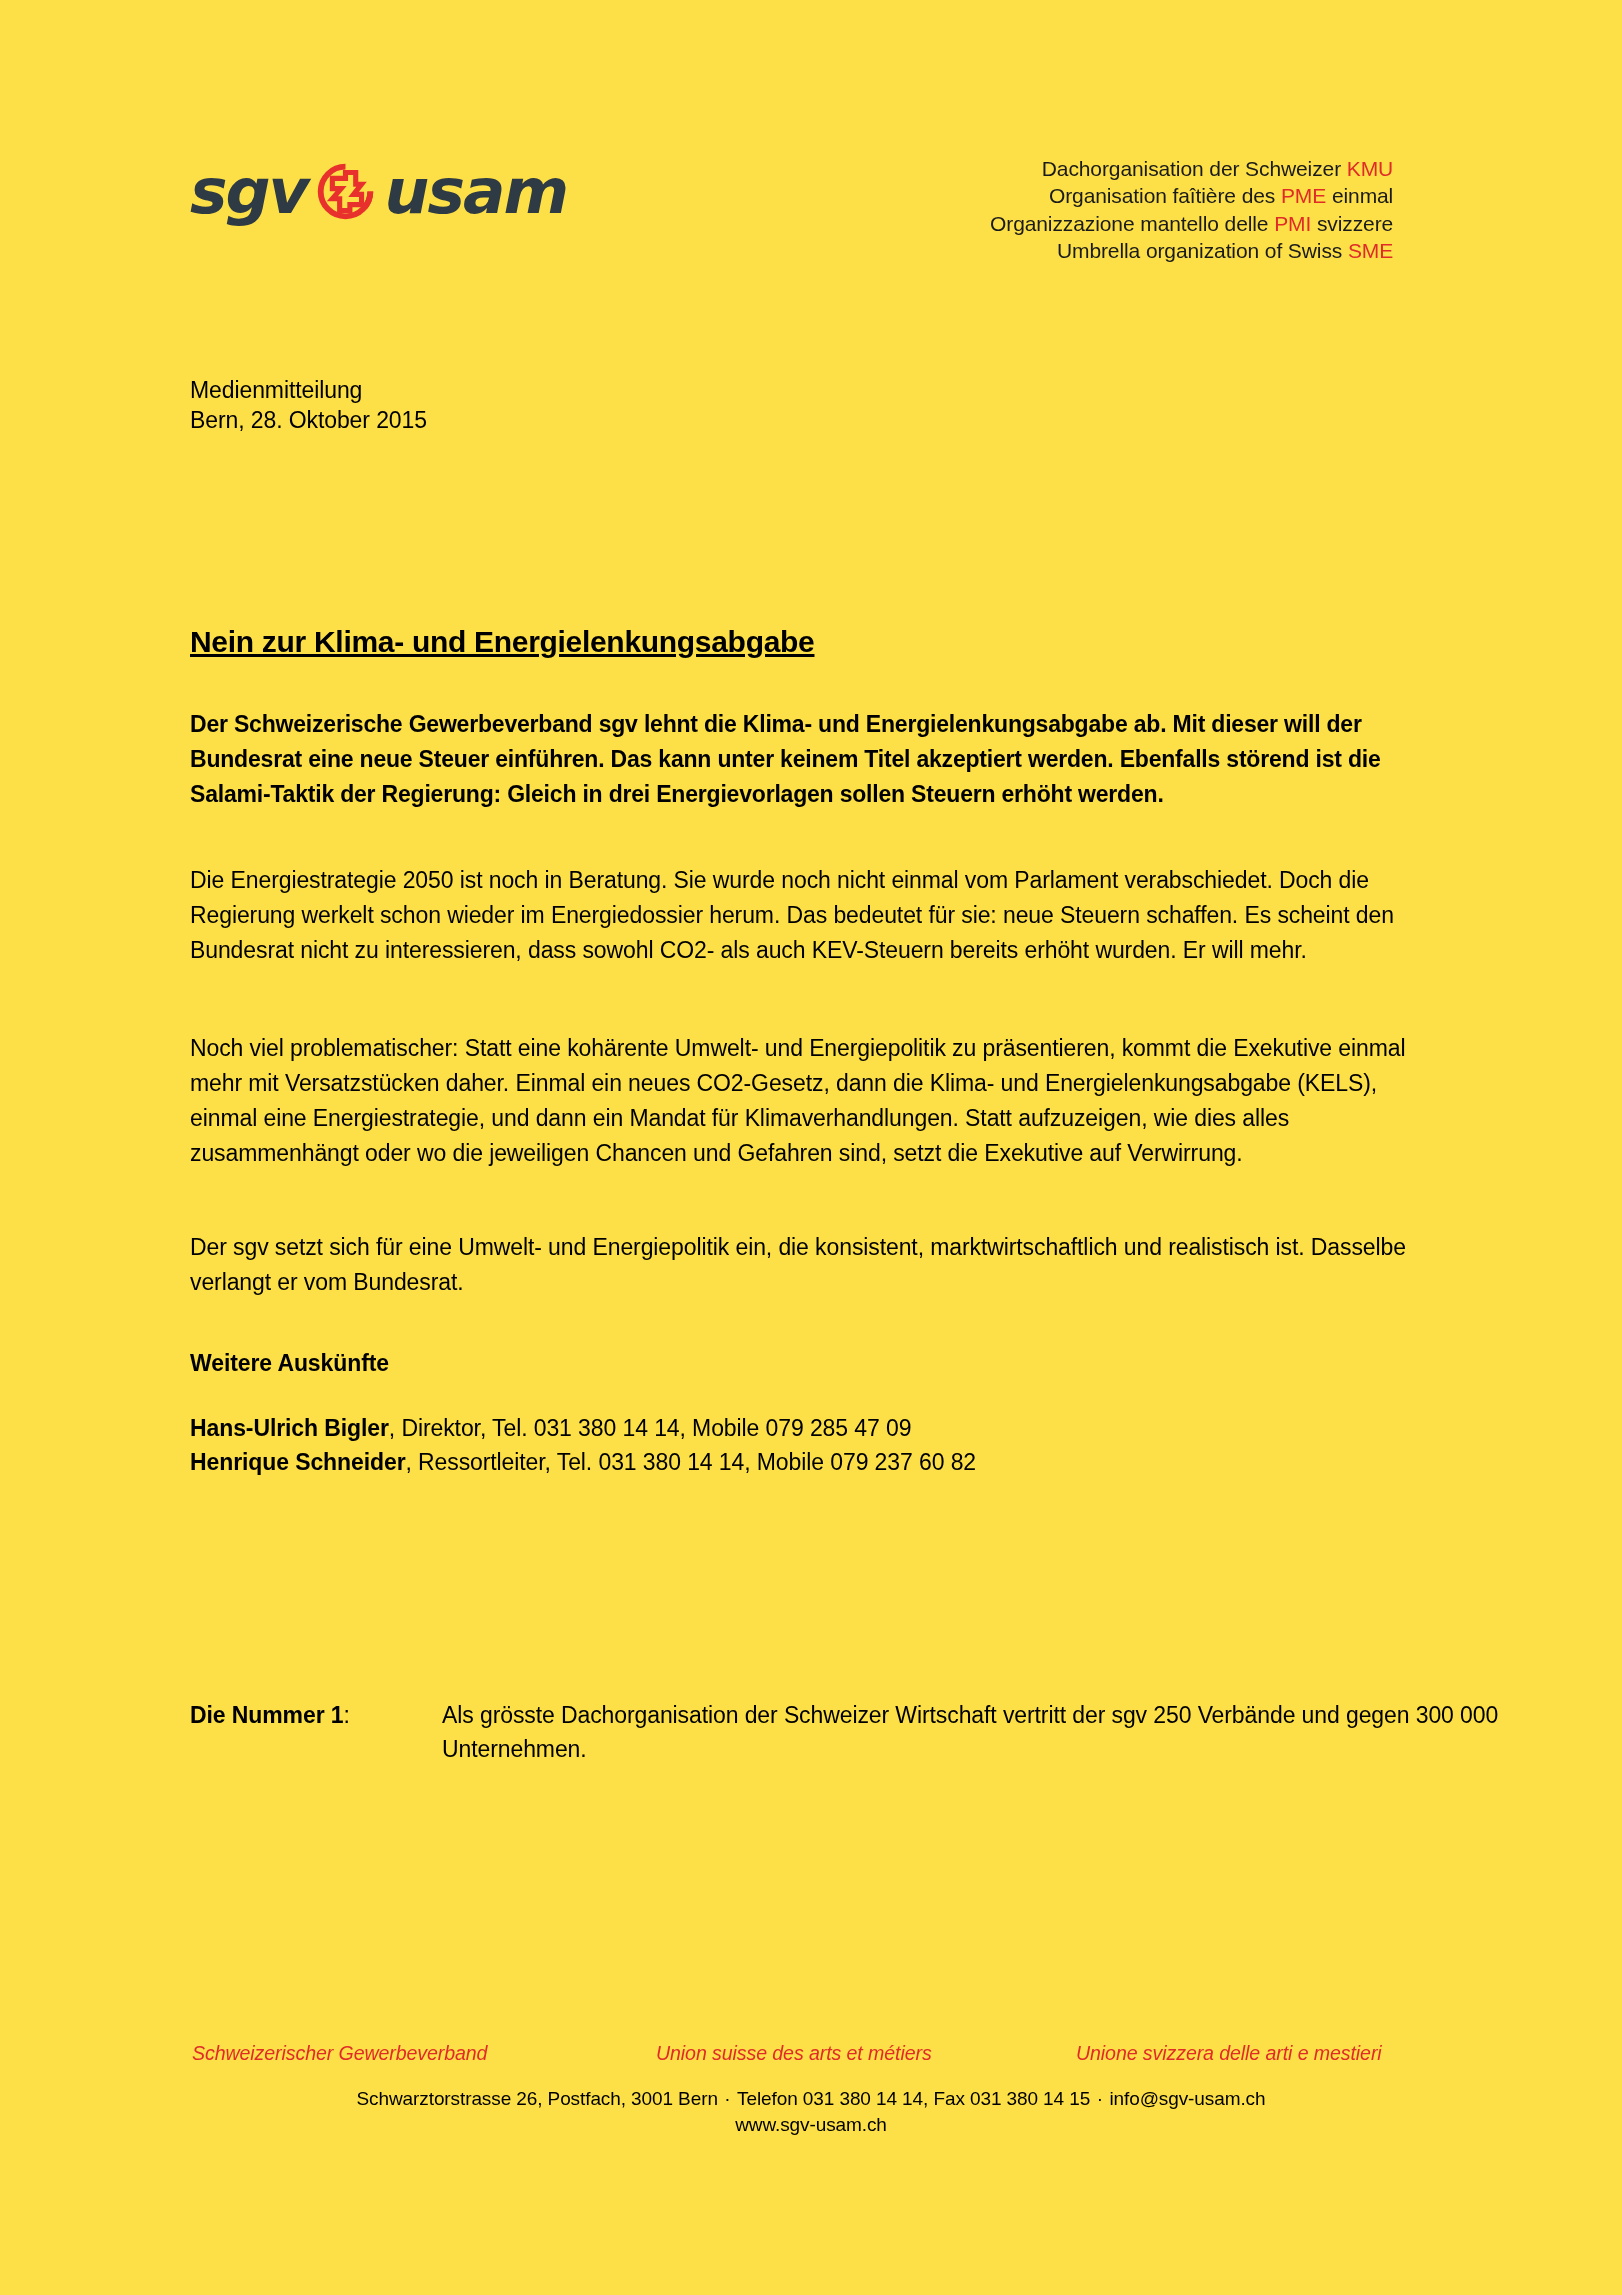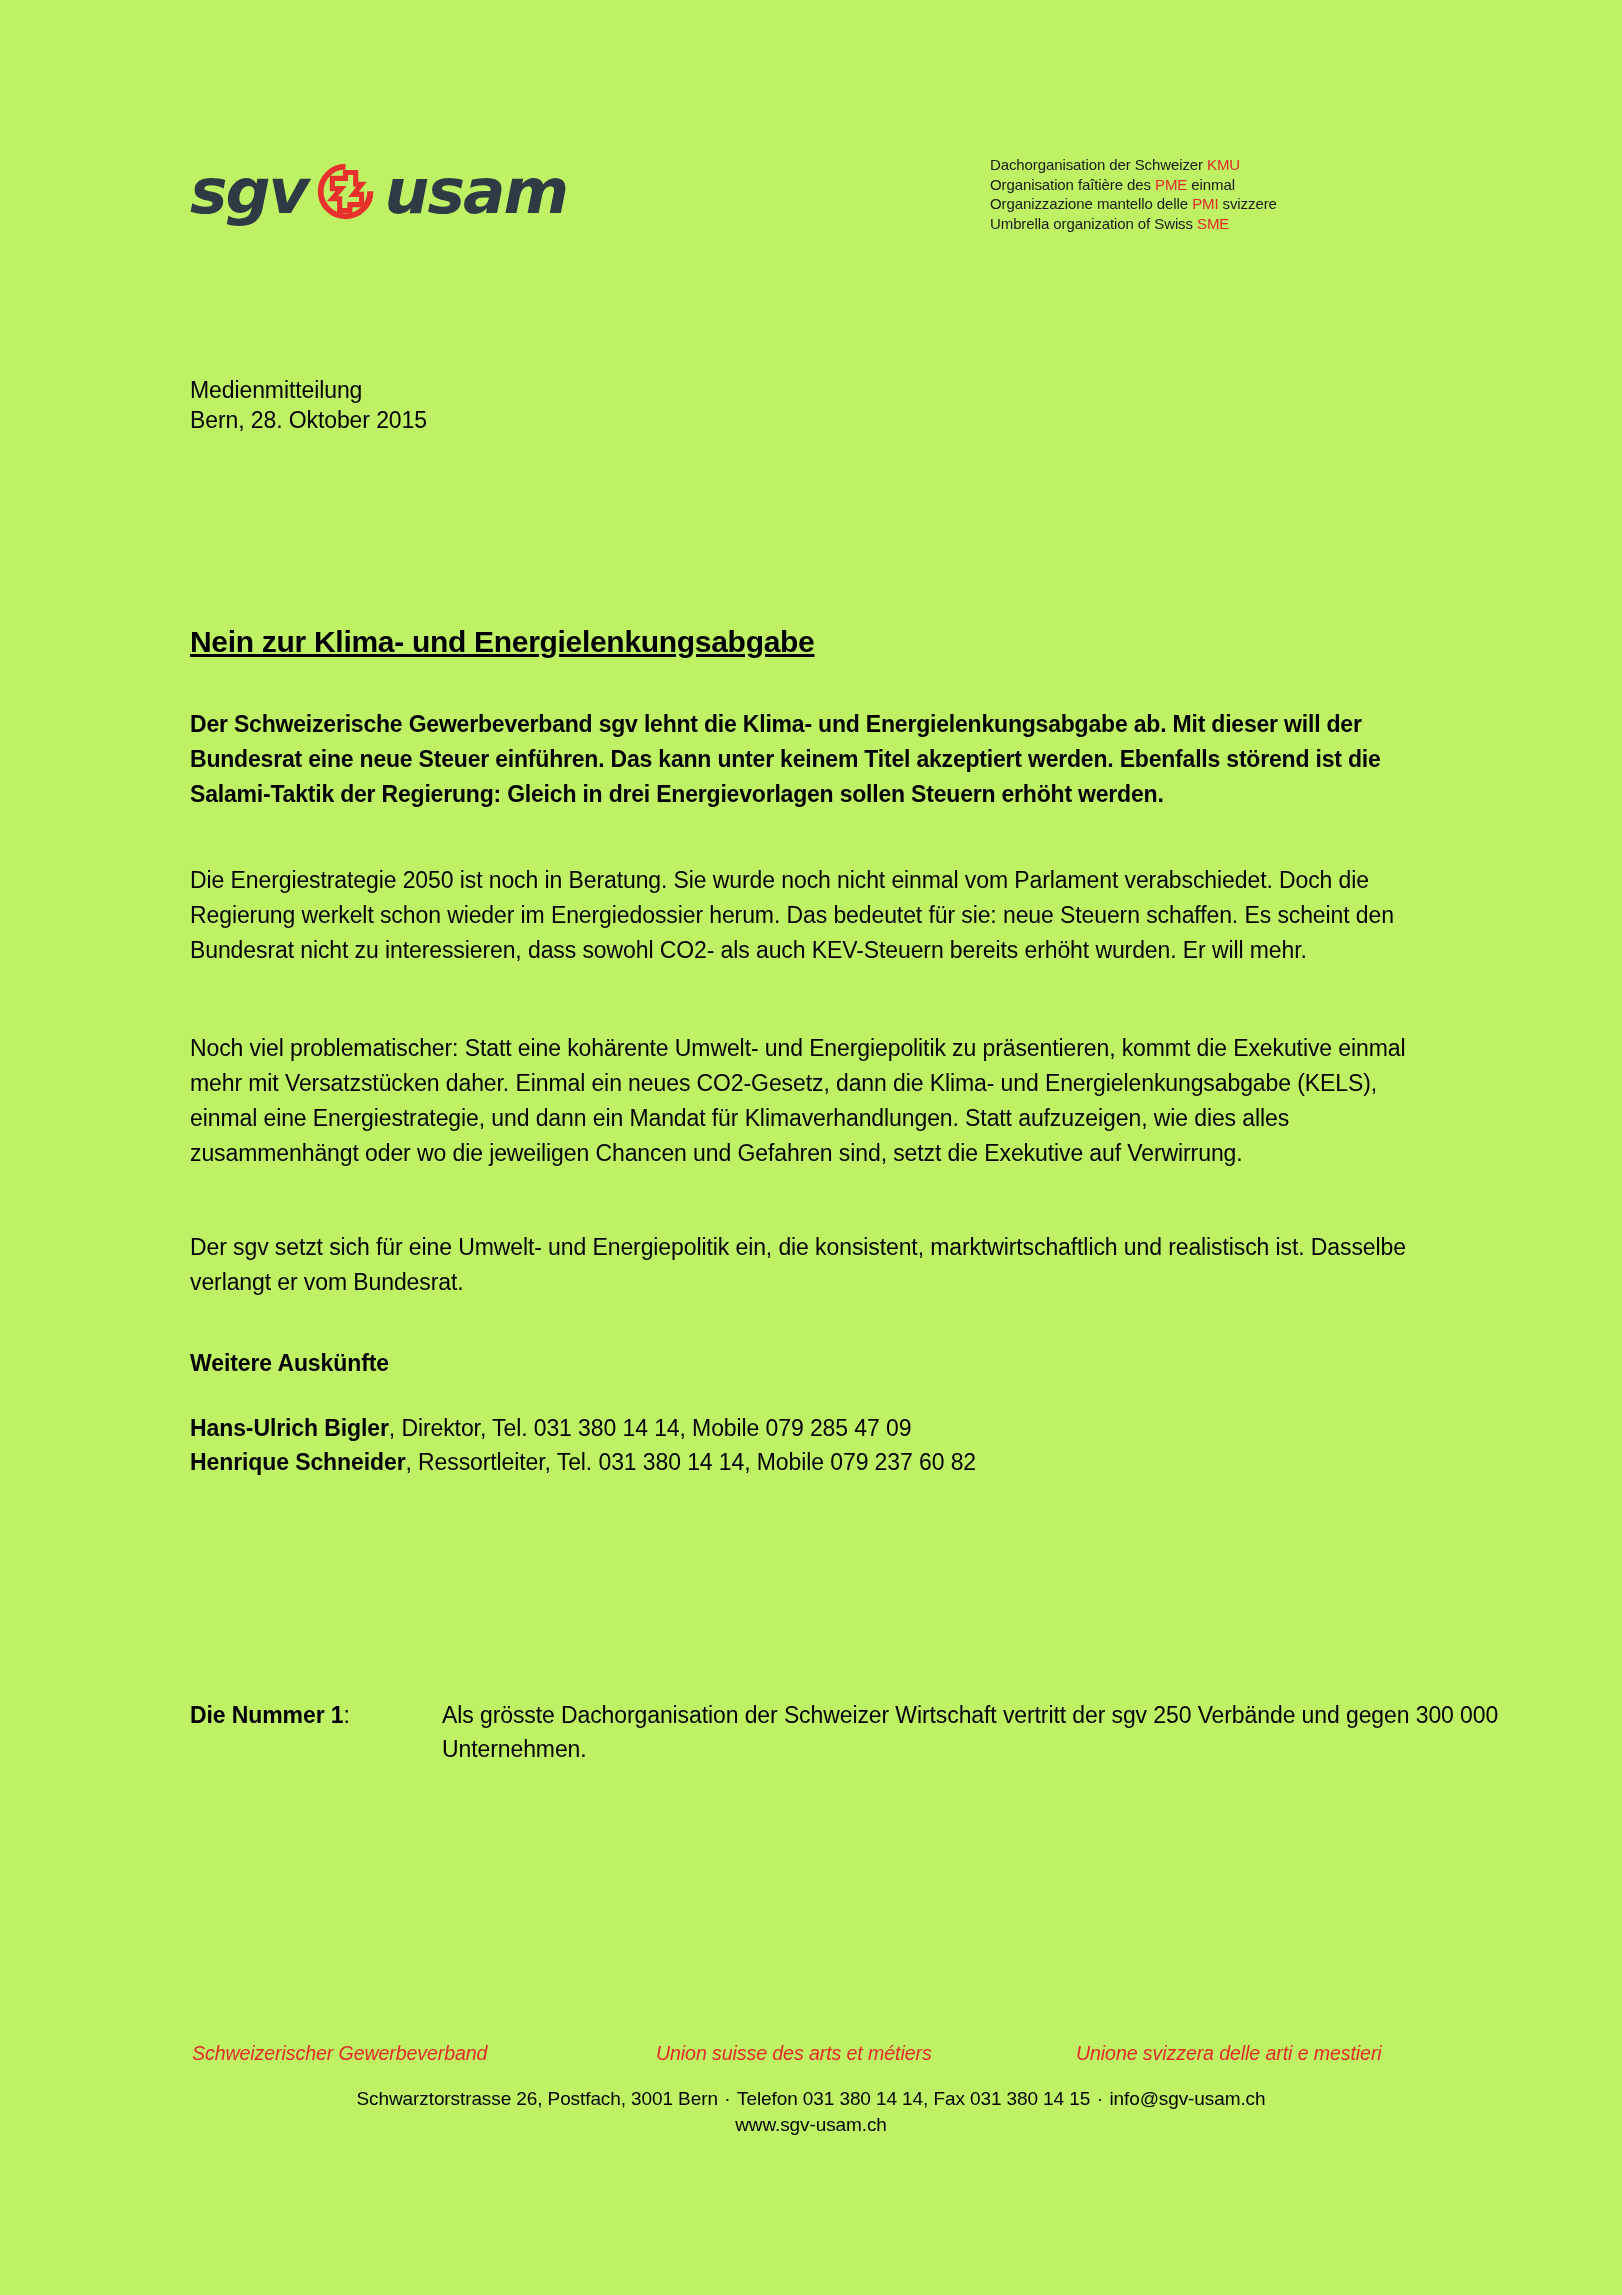--- a/index.html
+++ b/index.html
@@ -8,21 +8,21 @@
     background: #ffffff;
   }
   body {
     font-family: "Liberation Sans", sans-serif;
     color: #000000;
   }
   .page {
     position: relative;
     width: 1622px;
     height: 2295px;
-    background: #bef264;
+    background: #fde047;
     overflow: hidden;
     box-sizing: border-box;
   }
 
   
   .header {
     position: absolute;
     left: 0;
     top: 0;
     width: 100%;
@@ -61,24 +61,25 @@
     font-size: 19.6px;
     color: #1a1a1a;
     margin-top: 6.5px;
     letter-spacing: -0.3px;
   }
 
   .header-langs {
     position: absolute;
     left: 990px;
     top: 155px;
-    font-size: 15px;
+    font-size: 21px;
     line-height: 1.30;
     color: #1a1a1a;
     letter-spacing: -0.1px;
+    text-align: right;
   }
   .header-langs .hl { color: #e02b28; }
 
   
   .release-head {
     position: absolute;
     left: 190px;
     top: 375px;
     font-size: 23px;
     line-height: 1.32;

